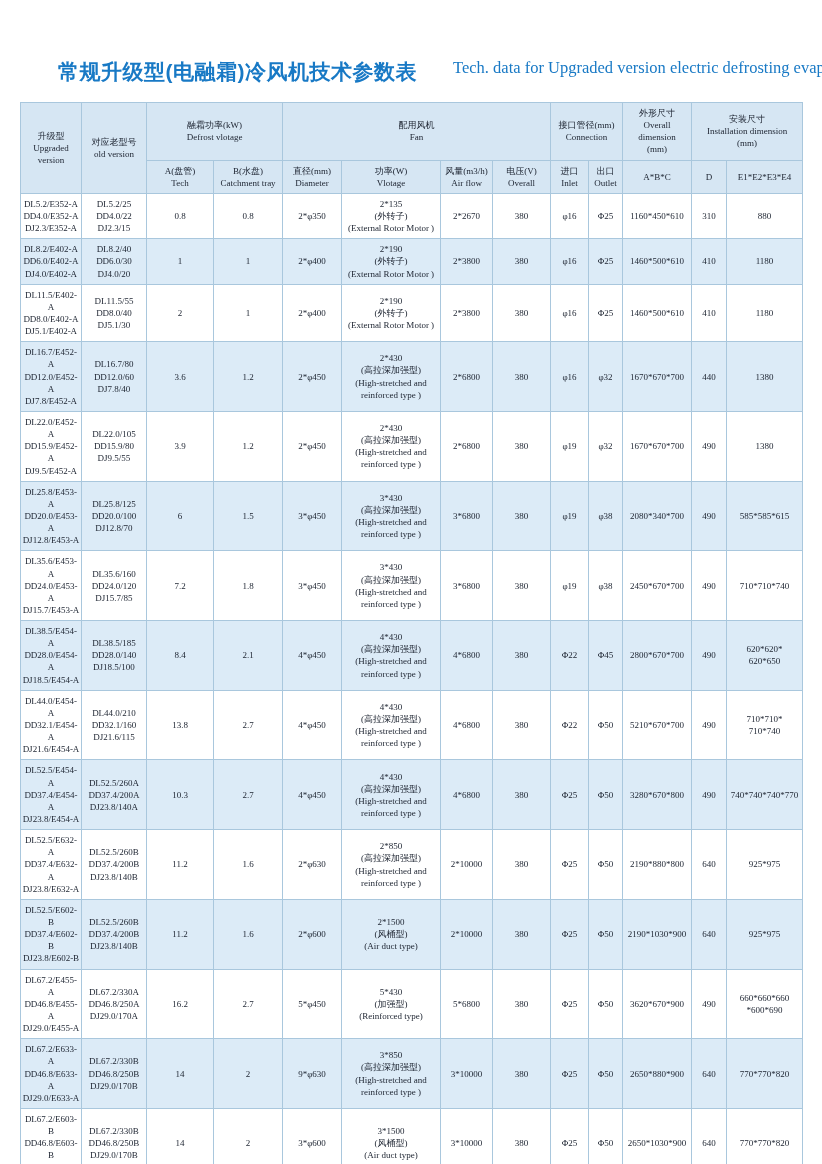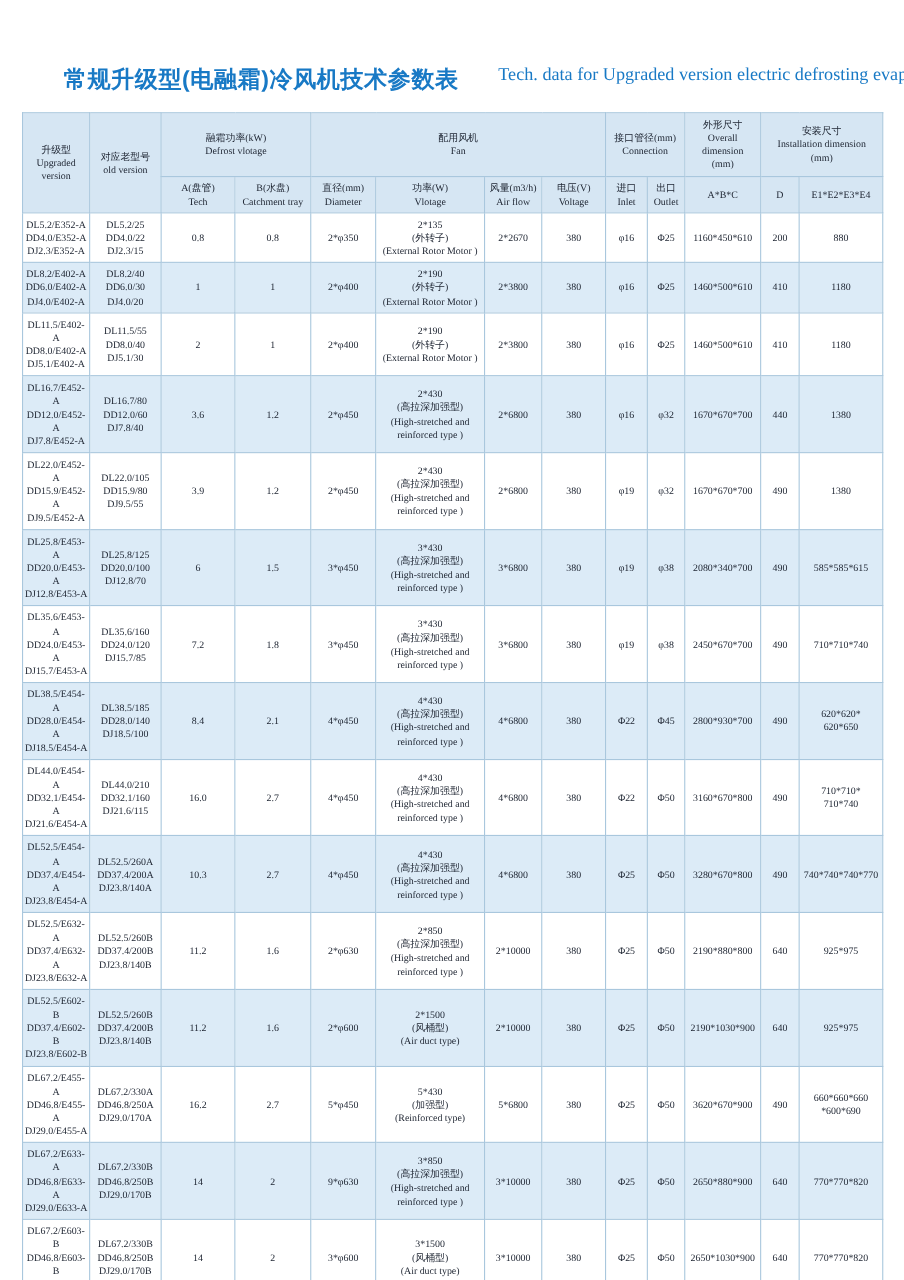--- a/index.html
+++ b/index.html
@@ -129,21 +129,21 @@
 Tech</th>
         <th>B(水盘)
 Catchment tray</th>
         <th>直径(mm)
 Diameter</th>
         <th>功率(W)
 Vlotage</th>
         <th>风量(m3/h)
 Air flow</th>
         <th>电压(V)
-Voltage</th>
+Overall</th>
         <th>进口
 Inlet</th>
         <th>出口
 Outlet</th>
         <th>A*B*C</th>
         <th>D</th>
         <th>E1*E2*E3*E4</th>
       </tr>
     </thead>
     <tbody>
@@ -158,21 +158,21 @@
           <td>0.8</td>
           <td>2*φ350</td>
           <td>2*135
 (外转子)
 (External Rotor Motor )</td>
           <td>2*2670</td>
           <td>380</td>
           <td>φ16</td>
           <td>Φ25</td>
           <td>1160*450*610</td>
-          <td>200</td>
+          <td>310</td>
           <td>880</td>
         </tr>
         <tr class="alt">
           <td>DL8.2/E402-A
 DD6.0/E402-A
 DJ4.0/E402-A</td>
           <td>DL8.2/40
 DD6.0/30
 DJ4.0/20</td>
           <td>1</td>
@@ -309,44 +309,44 @@
           <td>2.1</td>
           <td>4*φ450</td>
           <td>4*430
 (高拉深加强型)
 (High-stretched and
 reinforced type )</td>
           <td>4*6800</td>
           <td>380</td>
           <td>Φ22</td>
           <td>Φ45</td>
-          <td>2800*930*700</td>
+          <td>2800*670*700</td>
           <td>490</td>
           <td>620*620*
 620*650</td>
         </tr>
         <tr>
           <td>DL44.0/E454-A
 DD32.1/E454-A
 DJ21.6/E454-A</td>
           <td>DL44.0/210
 DD32.1/160
 DJ21.6/115</td>
-          <td>16.0</td>
+          <td>13.8</td>
           <td>2.7</td>
           <td>4*φ450</td>
           <td>4*430
 (高拉深加强型)
 (High-stretched and
 reinforced type )</td>
           <td>4*6800</td>
           <td>380</td>
           <td>Φ22</td>
           <td>Φ50</td>
-          <td>3160*670*800</td>
+          <td>5210*670*700</td>
           <td>490</td>
           <td>710*710*
 710*740</td>
         </tr>
         <tr class="alt">
           <td>DL52.5/E454-A
 DD37.4/E454-A
 DJ23.8/E454-A</td>
           <td>DL52.5/260A
 DD37.4/200A

